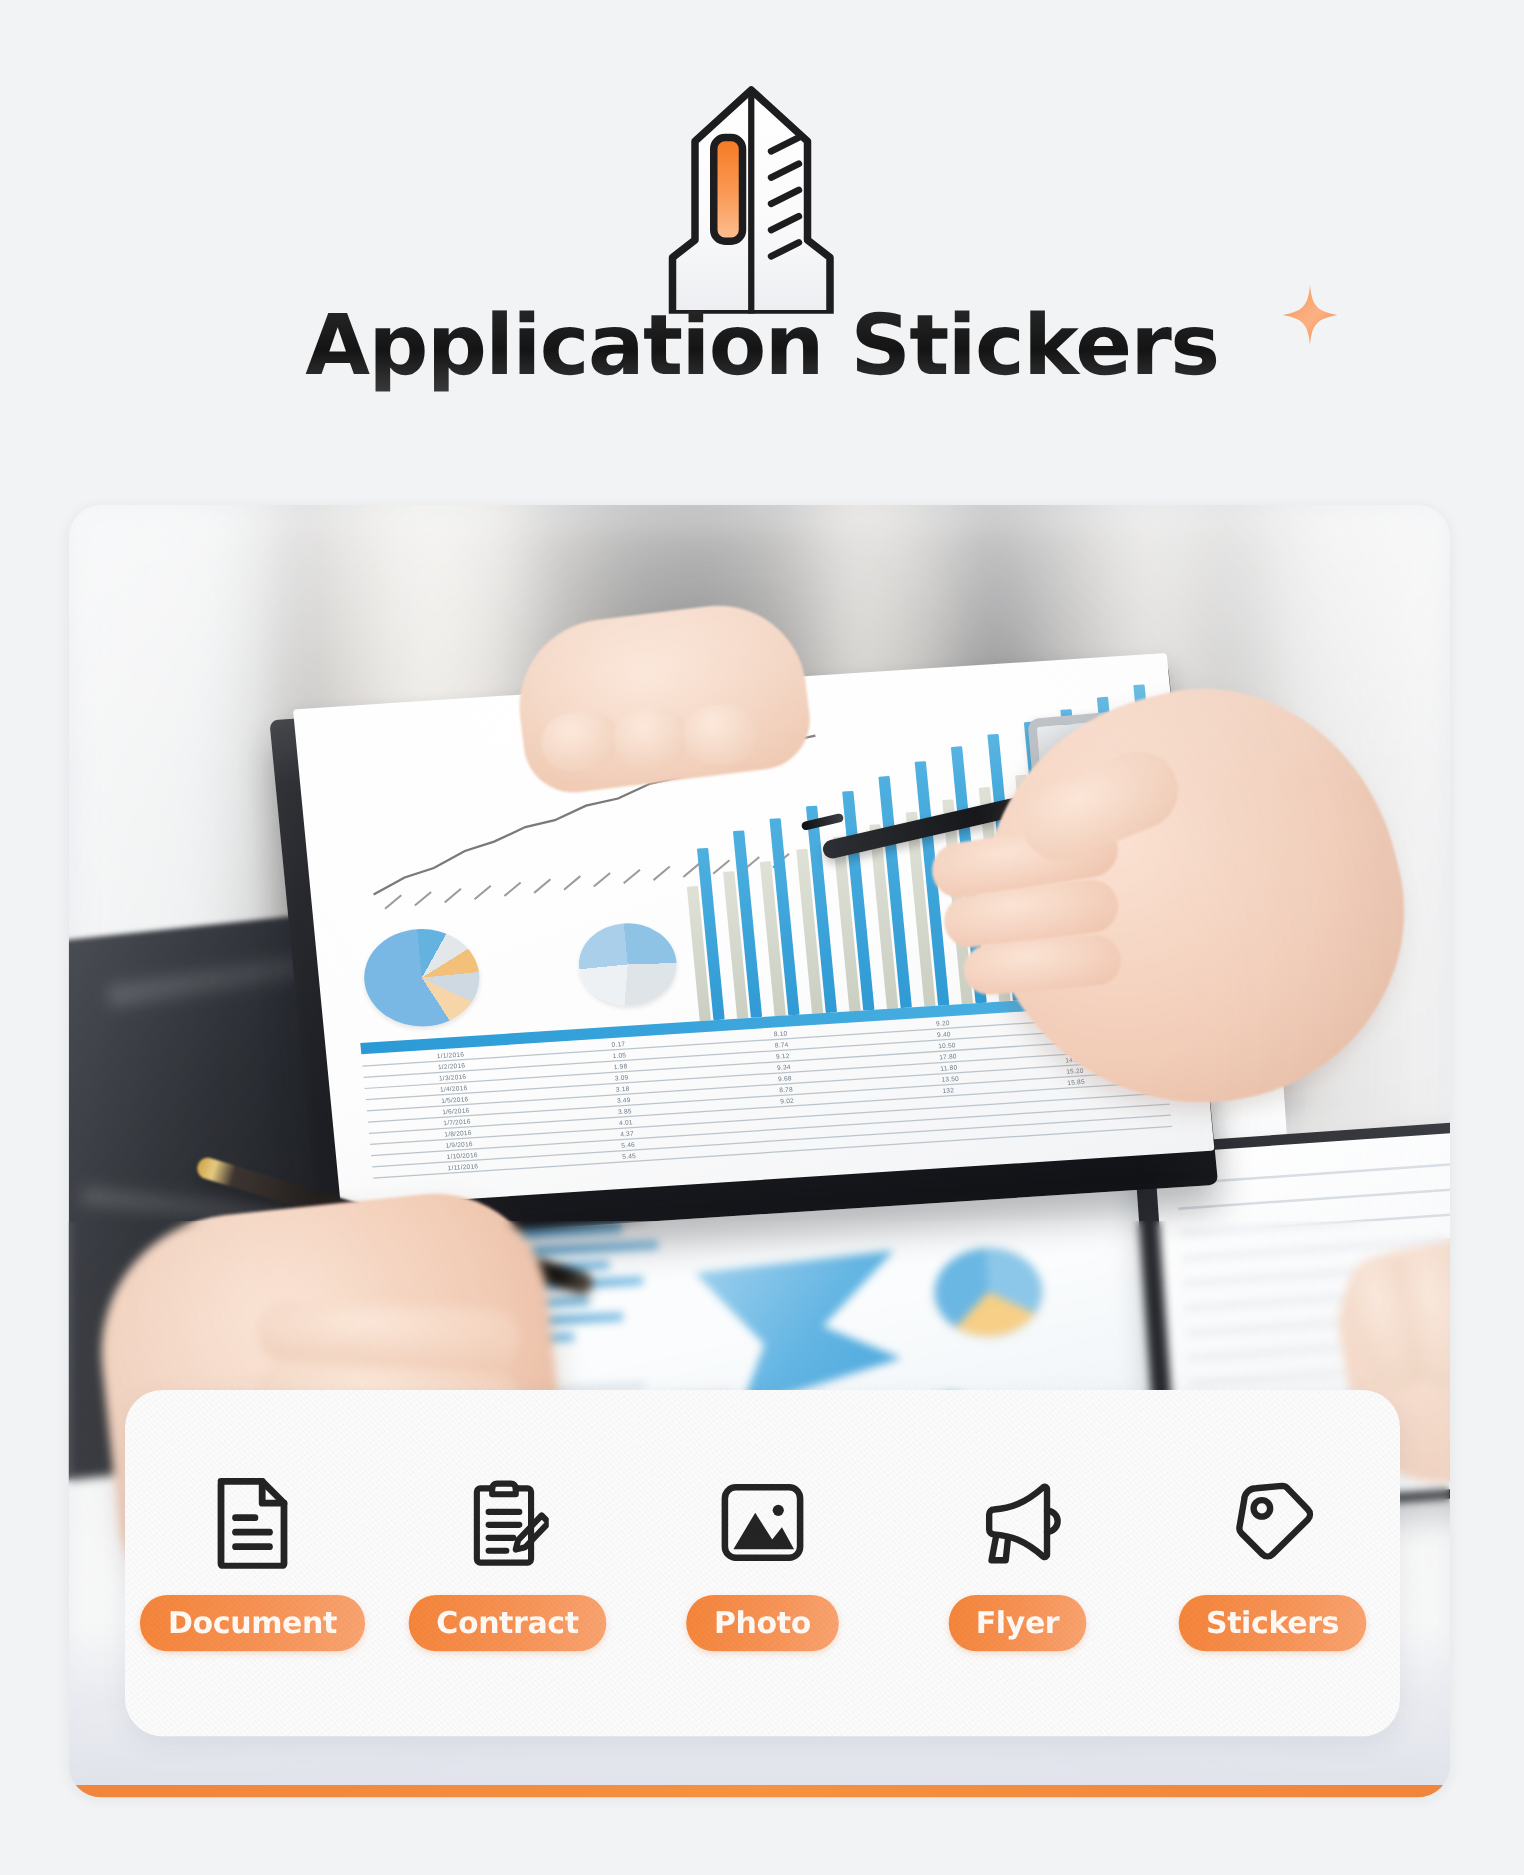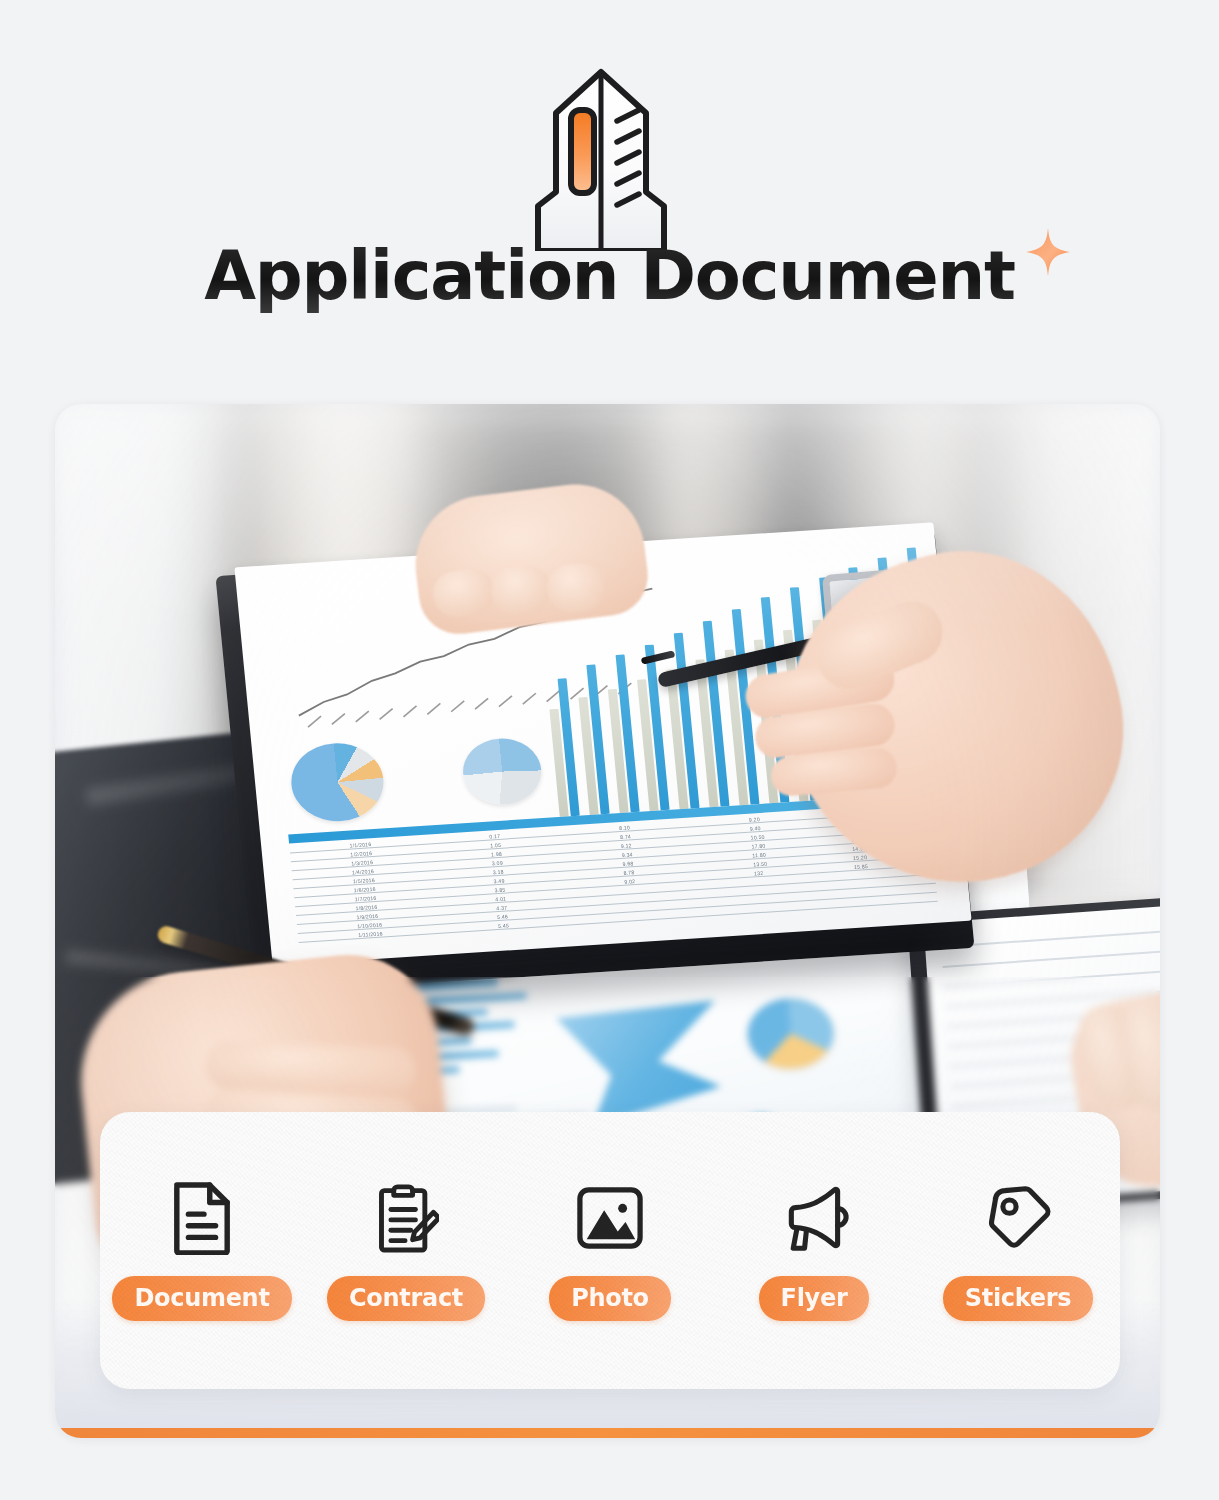--- a/index.html
+++ b/index.html
@@ -518,21 +518,21 @@
           <line x1="121" y1="55" x2="143" y2="44"></line>
           <line x1="121" y1="76" x2="143" y2="65"></line>
           <line x1="121" y1="97" x2="143" y2="86"></line>
           <line x1="121" y1="118" x2="143" y2="107"></line>
           <line x1="121" y1="139" x2="143" y2="128"></line>
         </g>
       </svg>
     </div>
 
     <div class="title-row">
-      <h1 class="page-title">Application Document</h1>
+      <h1 class="page-title">Application Stickers</h1>
     </div>
 
     <div class="sparkle">
       <svg viewBox="0 0 44 48" width="44" height="48" aria-hidden="true">
         <defs>
           <linearGradient id="sparkGrad" x1="0" y1="0" x2="1" y2="1">
             <stop offset="0%" stop-color="#f8945a"></stop>
             <stop offset="55%" stop-color="#fcb183"></stop>
             <stop offset="100%" stop-color="#f3813c"></stop>
           </linearGradient>

